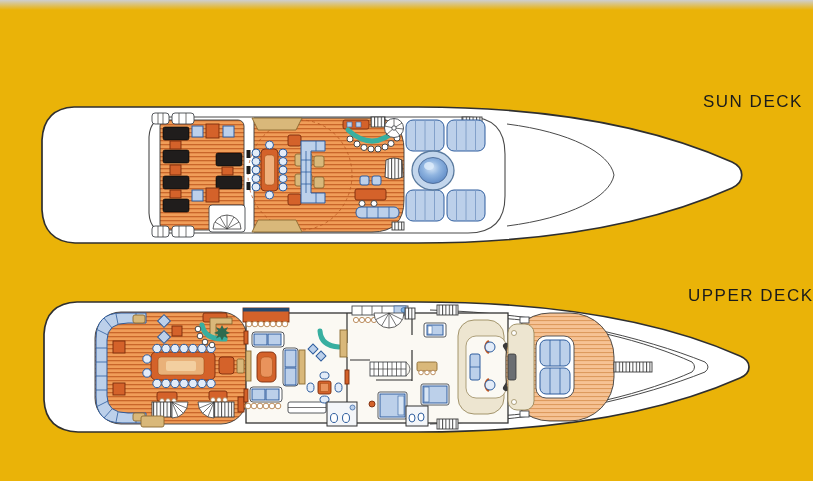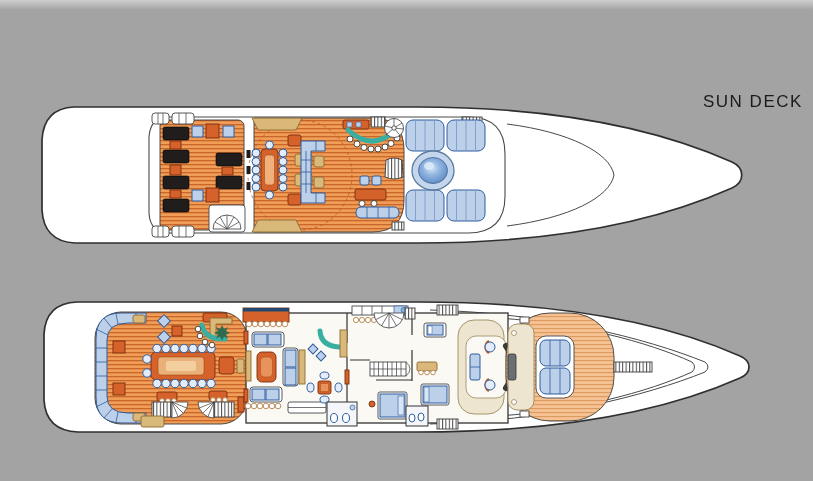--- a/index.html
+++ b/index.html
@@ -1,17 +1,17 @@
 <!DOCTYPE html>
 <html><head>
 <meta charset="utf-8">
 <style>
   html,body{margin:0;padding:0;background:#ffffff;}
   .canvas{
-    position:relative;width:813px;height:481px;background:#a3a3a3;overflow:hidden;
+    position:relative;width:813px;height:481px;background:#eab308;overflow:hidden;
     font-family:"Liberation Sans", sans-serif;
     text-align:center;
   }
   .topstrip{position:absolute;left:0;top:0;width:813px;height:10px;
     background:linear-gradient(#cfcfcf,rgba(255,255,255,0));pointer-events:none;}
   .deck-label{position:absolute;font-size:17px;letter-spacing:1.5px;color:#1b1b1b;
     font-weight:500;white-space:nowrap;}
   #sun-label{left:703px;top:92px;}
   #upper-label{left:688px;top:286px;}
   svg{position:absolute;left:0;top:0;}
@@ -425,13 +425,14 @@
         <rect class="wt" x="520" y="411" width="9" height="6"></rect>
         <rect class="hat" x="614" y="362" width="38" height="10"></rect>
       </g>
 
       <rect class="hat" x="437" y="305" width="21" height="10"></rect>
       <rect class="hat" x="437" y="419" width="21" height="10"></rect>
     </g>
   </svg>
 
   <div class="deck-label" id="sun-label">SUN DECK</div>
+  <div class="deck-label" id="upper-label">UPPER DECK</div>
 </div>
 
 </body></html>

